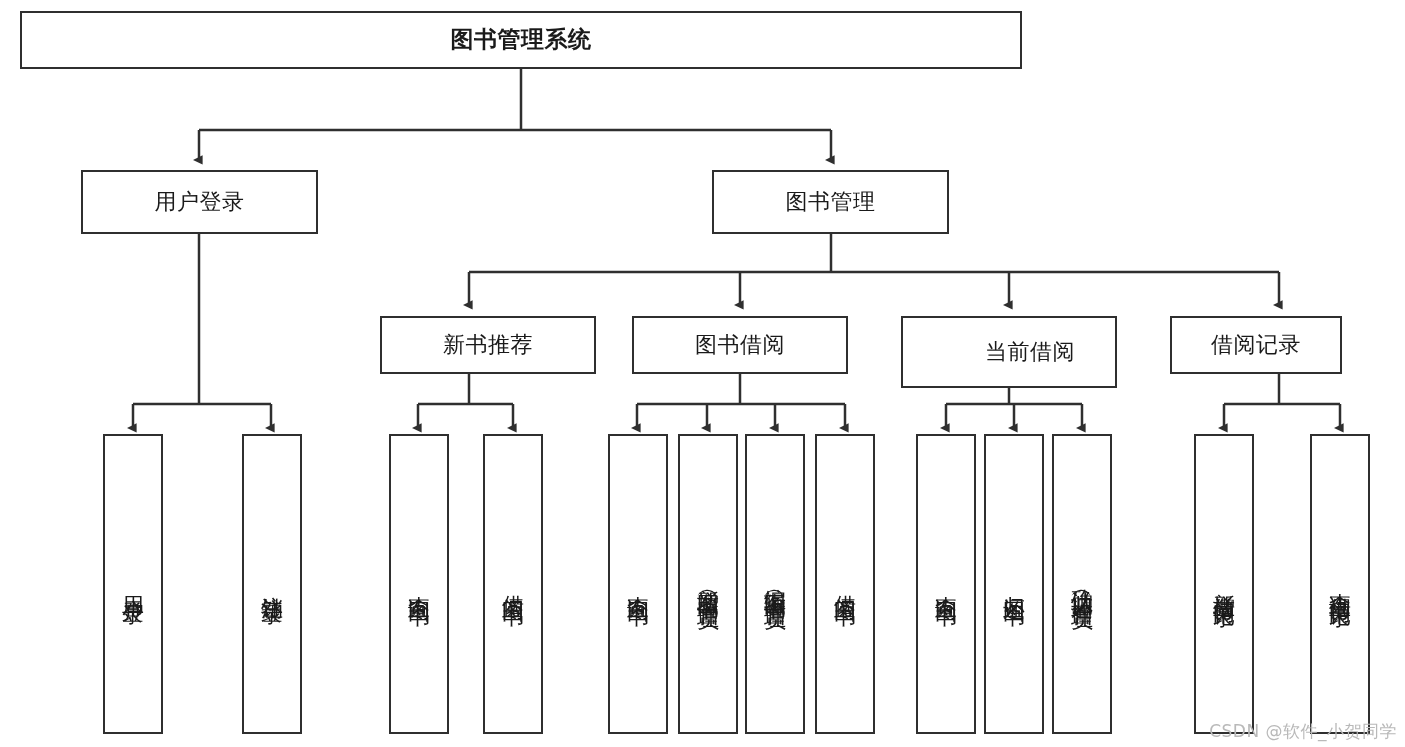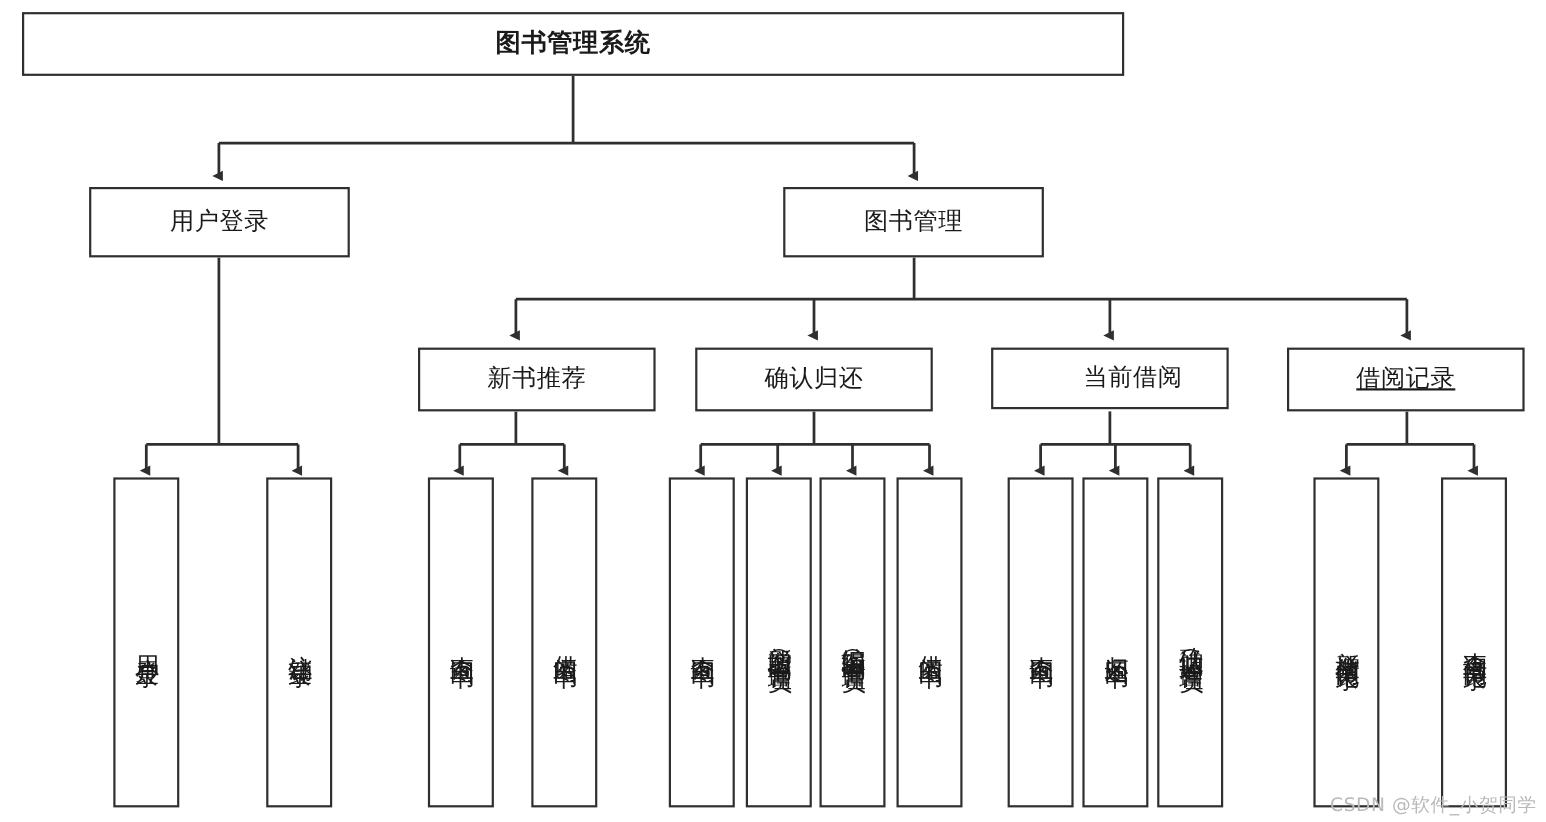--- a/index.html
+++ b/index.html
@@ -125,26 +125,26 @@
     <span class="label">用户登录</span>
   </div>
   <div class="node lvl2" style="left:712px; top:170px; width:237px; height:64px;justify-content:center;">
     <span class="label">图书管理</span>
   </div>
 
   <div class="node lvl3" style="left:380px; top:316px; width:216px; height:58px;">
     <span class="label">新书推荐</span>
   </div>
   <div class="node lvl3" style="left:632px; top:316px; width:216px; height:58px;">
-    <span class="label">确认归还</span>
+    <span class="label">图书借阅</span>
   </div>
-  <div class="node lvl3" style="left:901px; top:316px; width:216px; height:56px;padding-left:42px;">
+  <div class="node lvl3" style="left:901px; top:316px; width:216px; height:72px;padding-left:42px;">
     <span class="label">当前借阅</span>
   </div>
-  <div class="node lvl3" style="left:1170px; top:316px; width:216px; height:58px;text-decoration:underline;">
+  <div class="node lvl3" style="left:1170px; top:316px; width:172px; height:58px;">
     <span class="label">借阅记录</span>
   </div>
 
   <div class="node leaf" style="left:103px; top:434px; width:60px; height:300px;">
     <span class="label">用户登录</span>
   </div>
   <div class="node leaf" style="left:242px; top:434px; width:60px; height:300px;">
     <span class="label">注销登录</span>
   </div>
 

